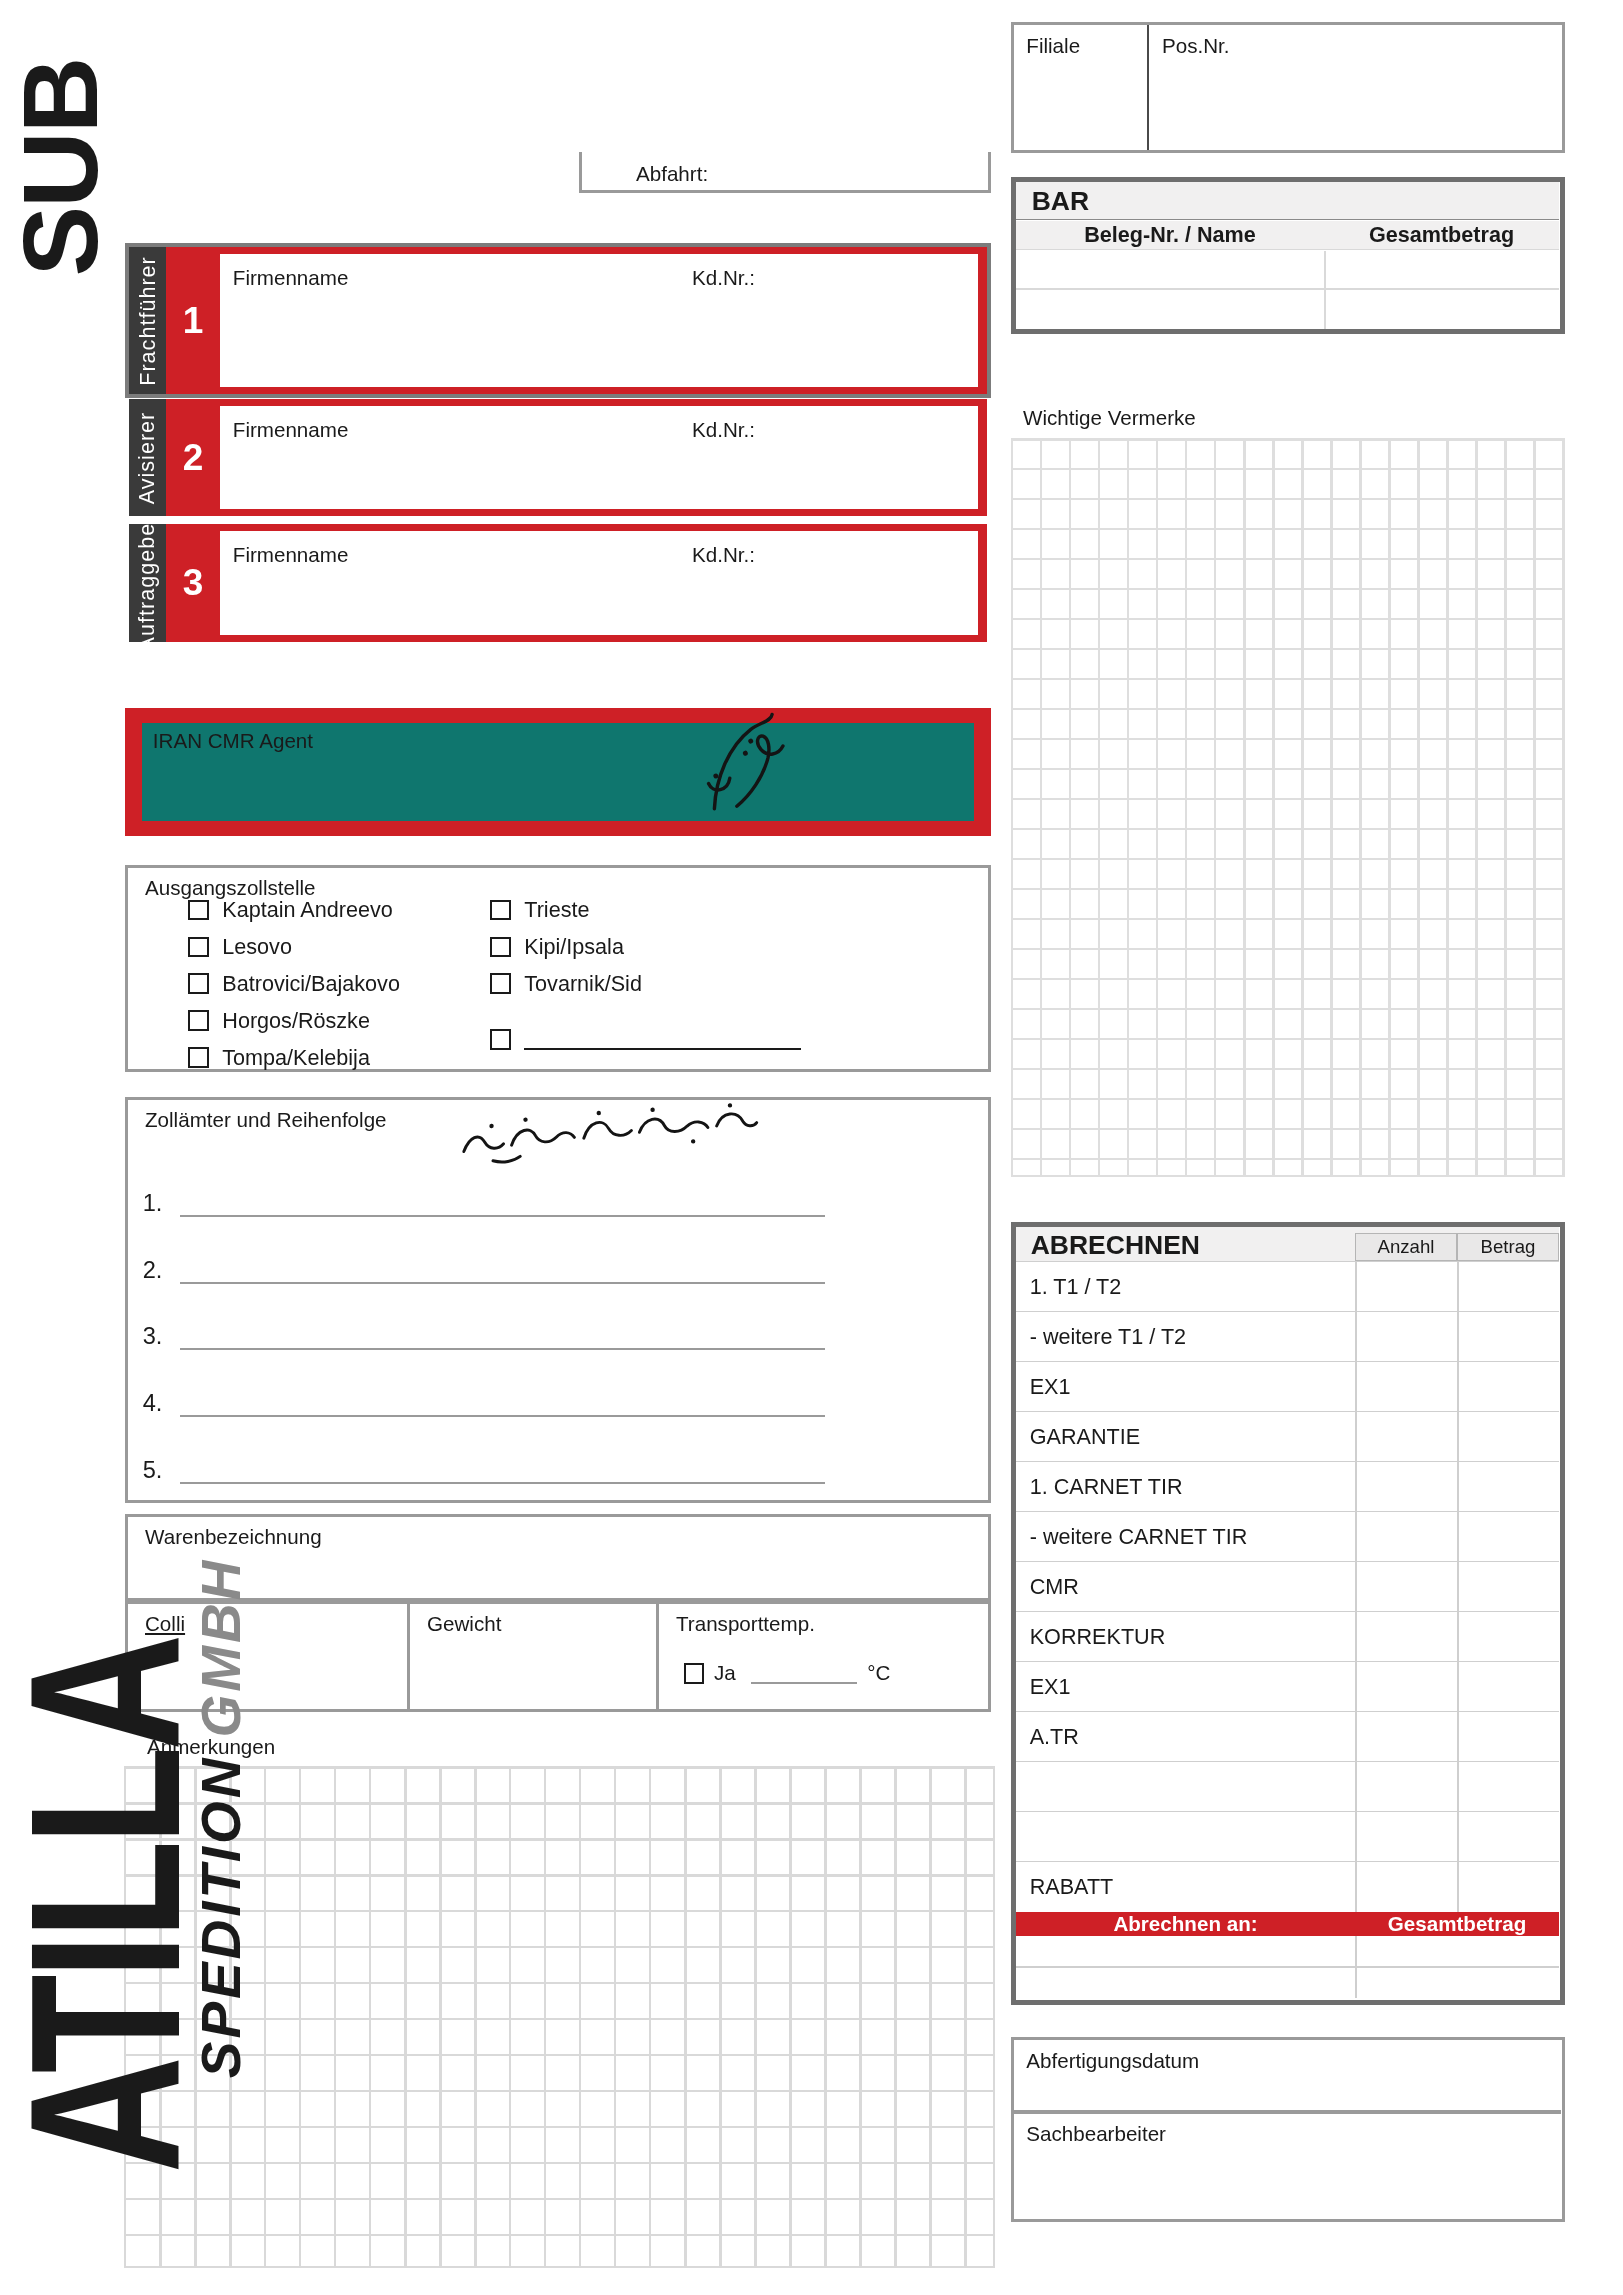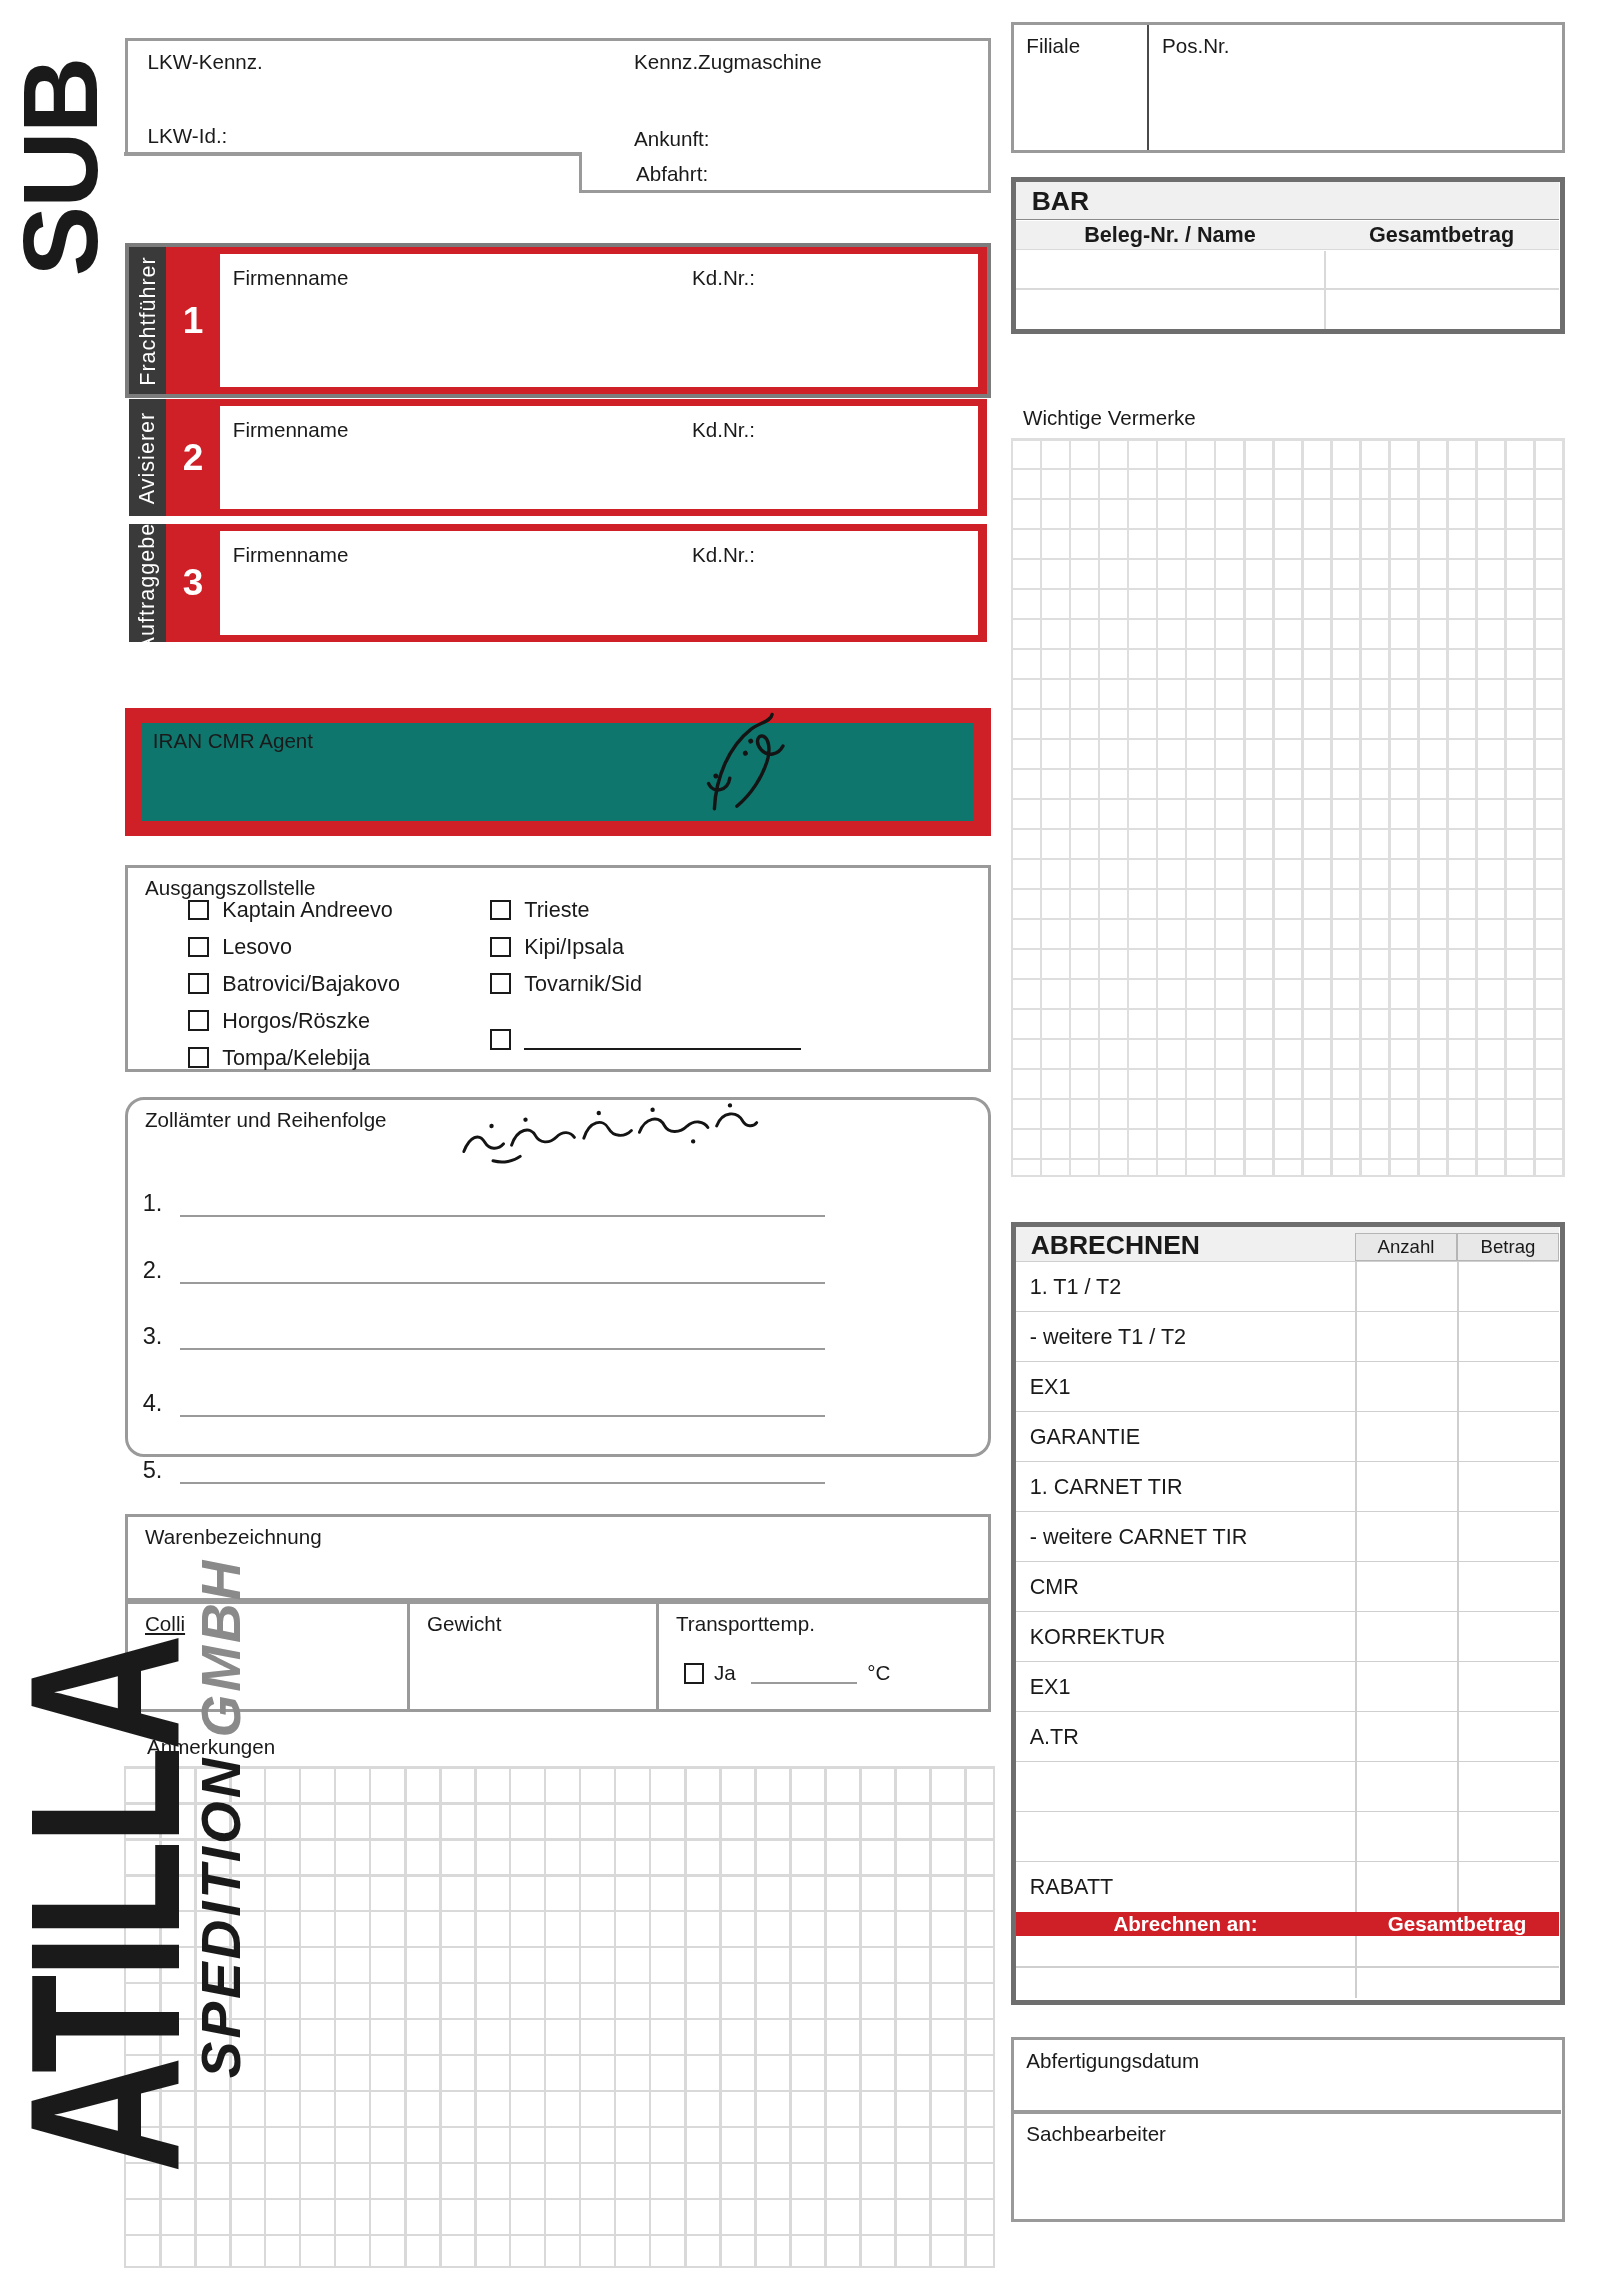--- a/index.html
+++ b/index.html
@@ -54,28 +54,20 @@
 <body>
 
 <div id="page">
 
   <div class="abs" style="left:19.6px;top:34px;width:83px;height:267px;">
     <div class="vwrap">
         <span style="font-size:106px;font-weight:bold;letter-spacing:-2px;">SUB</span>
       </div>
   </div>
 
-  <div class="abs gbox" style="left:125px;top:38px;width:866px;height:118px;border-bottom:none;">
-    <div class="abs" style="left:-3.9px;bottom:0;width:458px;height:3.9px;background:var(--border-gray);"></div>
-    <span class="abs lbl" style="left:19.6px;top:9.8px;">LKW-Kennz.</span>
-    <span class="abs lbl" style="left:506px;top:9.8px;">Kennz.Zugmaschine</span>
-    <span class="abs lbl" style="left:19.6px;top:84px;">LKW-Id.:</span>
-    <span class="abs lbl" style="left:506px;top:87px;">Ankunft:</span>
-    <div class="abs" style="left:19.6px;top:32px;width:442px;height:49px;"></div>
-  </div>
   <div class="abs gbox" style="left:579px;top:152px;width:412px;height:41px;border-top:none;">
     <span class="abs lbl" style="left:54px;top:10.8px;">Abfahrt:</span>
     <div class="abs" style="left:157px;top:4.9px;width:236px;height:29.4px;"></div>
   </div>
 
   <div class="abs gbox" style="left:1011px;top:22px;width:554px;height:131px;">
     <div class="abs" style="left:133px;top:0;bottom:0;width:2px;background:#4a4a4a;"></div>
     <span class="abs lbl" style="left:12.3px;top:9.8px;">Filiale</span>
     <span class="abs lbl" style="left:148px;top:9.8px;">Pos.Nr.</span>
     <div class="abs" style="left:4.9px;top:34px;width:123px;height:83px;"></div>
@@ -193,21 +185,21 @@
         <span class="cb"></span>
         <span class="lbl">Tovarnik/Sid</span>
       </div>
       <div class="cbrow" style="margin-top:20.6px;">
         <span class="cb"></span>
         <span style="width:277px;height:20.6px;border-bottom:2px solid #1a1a1a;"></span>
       </div>
     </div>
   </div>
 
-  <div class="abs gbox" style="left:125px;top:1097px;width:866px;height:360px;border-radius:19px;">
+  <div class="abs gbox" style="left:125px;top:1097px;width:866px;height:406px;">
     <span class="abs lbl" style="left:17px;top:8.8px;">Zollämter und Reihenfolge</span>
     <div class="abs" style="left:329px;top:5.9px;width:304px;height:54px;transform:rotate(-4deg);" title="اسامی گمرکها به ترتیب تخلیه بار">
       <svg width="304" height="54" viewBox="0 0 620 110" fill="none" stroke="#141414" stroke-width="6" stroke-linecap="round">
         <path d="M12 72 C 26 42, 46 36, 56 56 C 64 72, 82 74, 94 62"></path>
         <path d="M110 66 C 124 32, 152 30, 160 50 C 167 66, 187 69, 202 56 C 216 44, 231 46, 239 59"></path>
         <path d="M258 62 C 272 27, 300 24, 310 46 C 318 63, 340 67, 356 53"></path>
         <path d="M372 58 C 386 28, 414 26, 424 48 C 431 64, 454 66, 470 52 C 485 40, 505 44, 512 58"></path>
         <path d="M530 56 C 544 26, 574 28, 584 50 C 590 62, 604 64, 612 55"></path>
         <path d="M70 95 C 90 102, 112 99, 126 90"></path>
         <circle cx="72" cy="24" r="4.5" fill="#141414" stroke="none"></circle>

